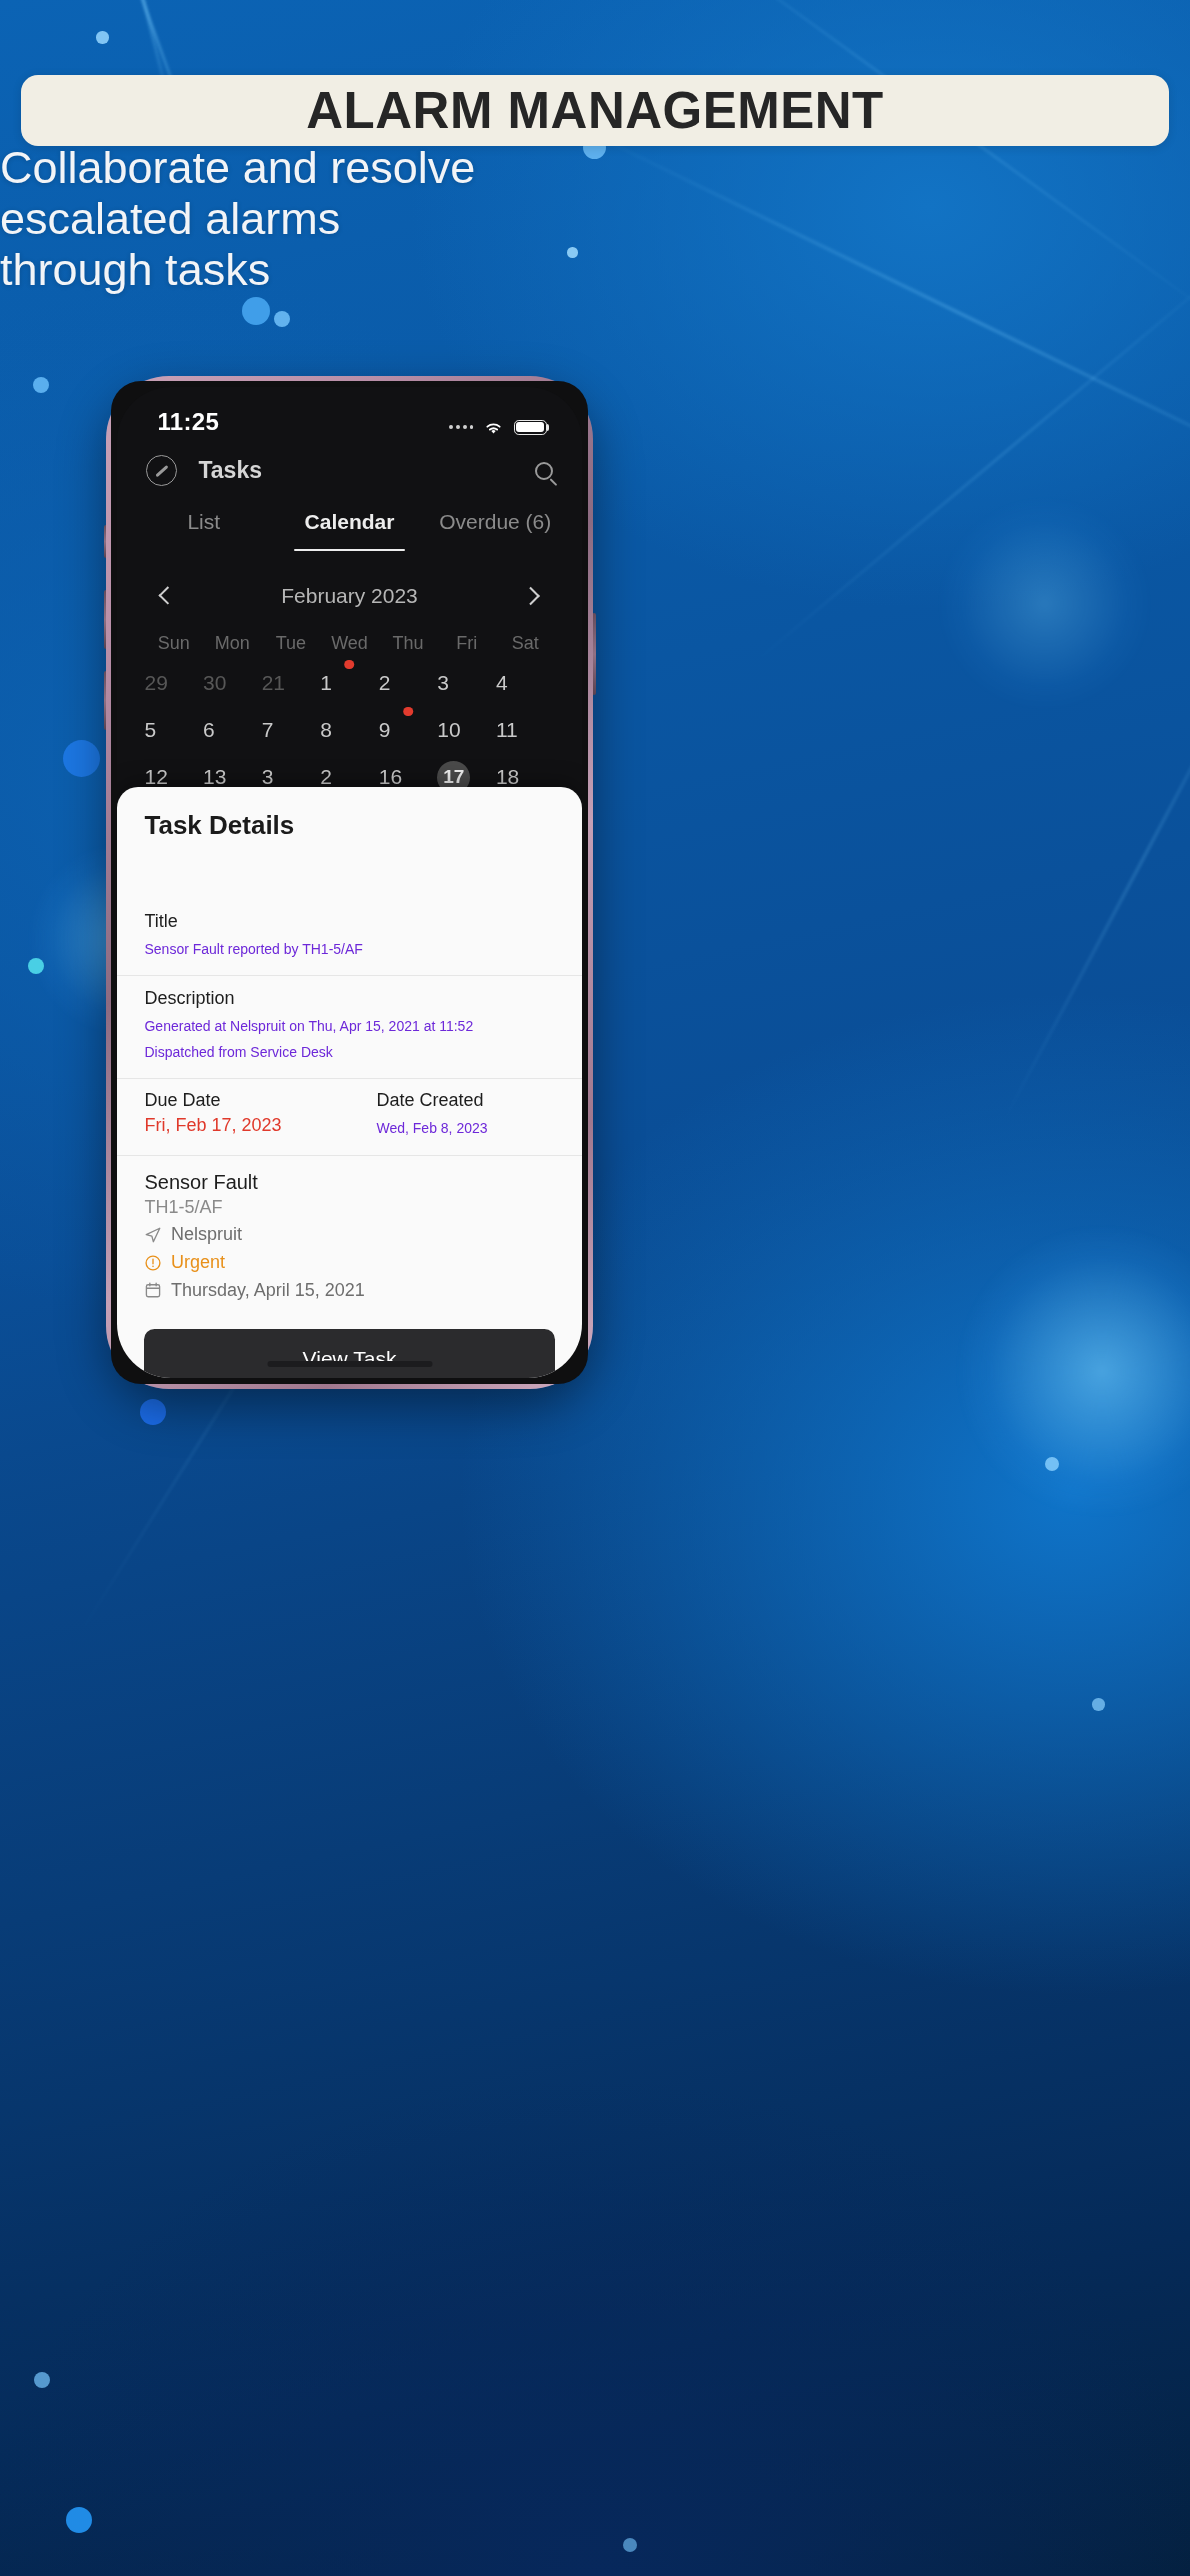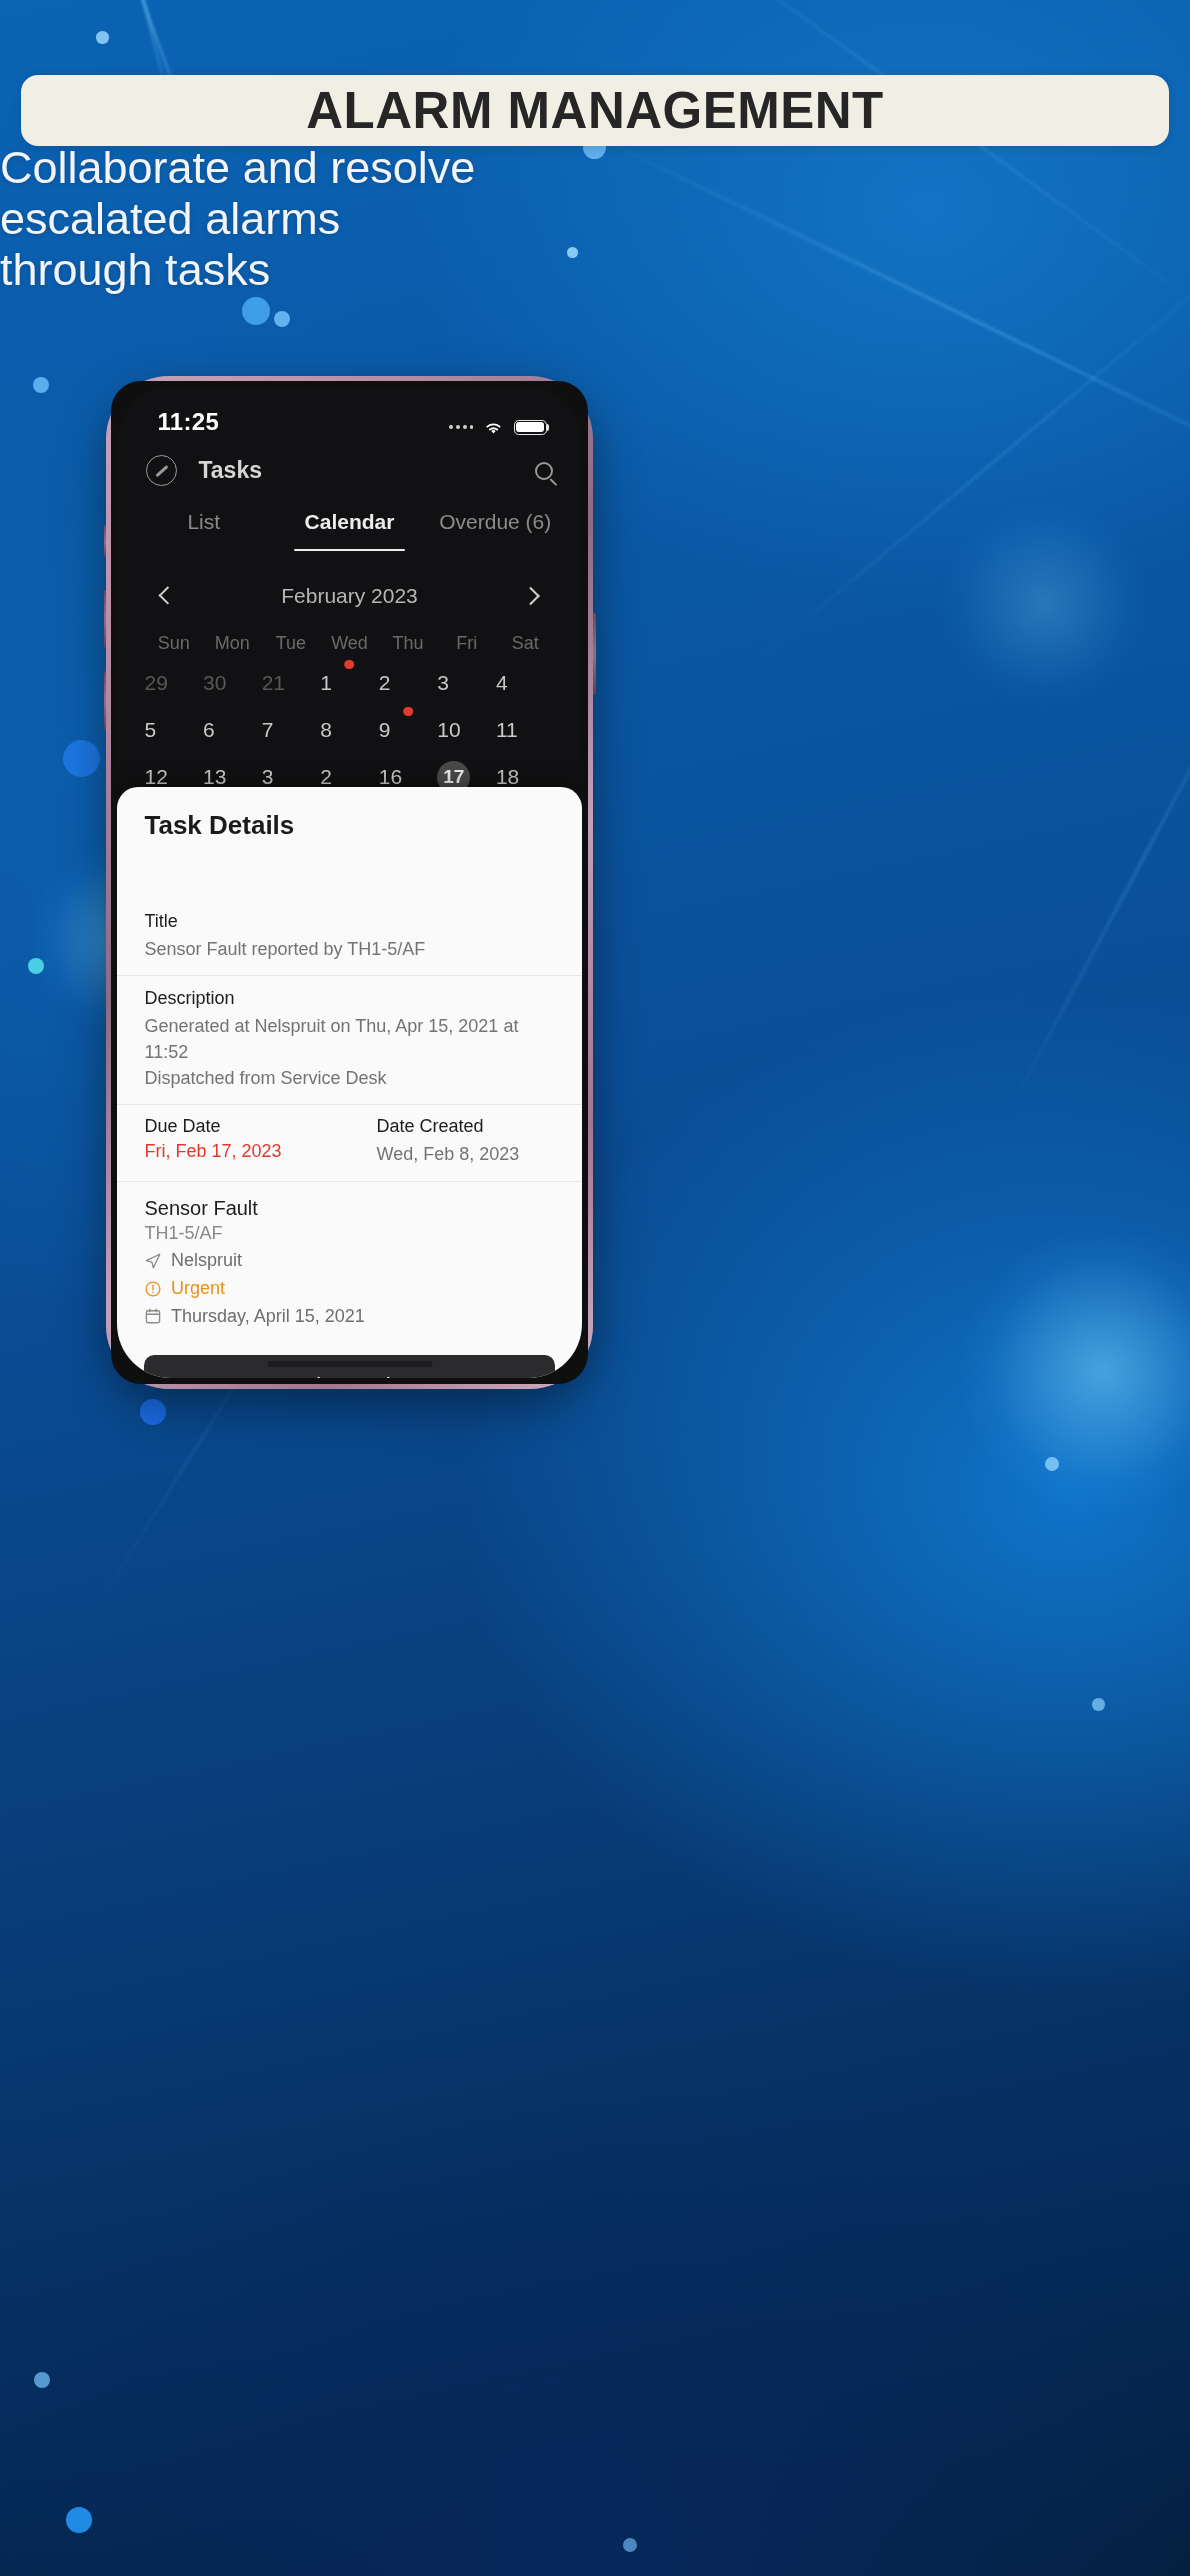--- a/index.html
+++ b/index.html
@@ -198,21 +198,21 @@
     font-size: 26px; font-weight: 700; color: #1b1b1b;
     padding: 23px 27px 0;
   }
   .sheet-body { padding-top: 59px; }
   .row {
     padding: 11.5px 27px 13.4px;
     border-top: 1px solid #e6e6e6;
   }
   .row.first { border-top: none; }
   .row-label { font-size: 18px; color: #1d1d1d; margin-bottom: 3.8px; }
-  .row-value { font-size: 18px; color: #737373; line-height: 26px; }
+  .row-value { font-size: 14px; color: #6d28d9; line-height: 26px; }
   .row-split { display: flex; padding: 11.5px 27px 13.4px; border-top: 1px solid #e6e6e6; }
   .row-split > div { flex: 1; }
   .row-split > div:first-child { flex: 0 0 232px; }
   .val-red { color: #e0392b; font-size: 18px; }
 
   .meta {
     padding: 15.3px 27px 9.6px;
     border-top: 1px solid #e6e6e6;
   }
   .meta-title { font-size: 20px; color: #1d1d1d; font-weight: 500; }

